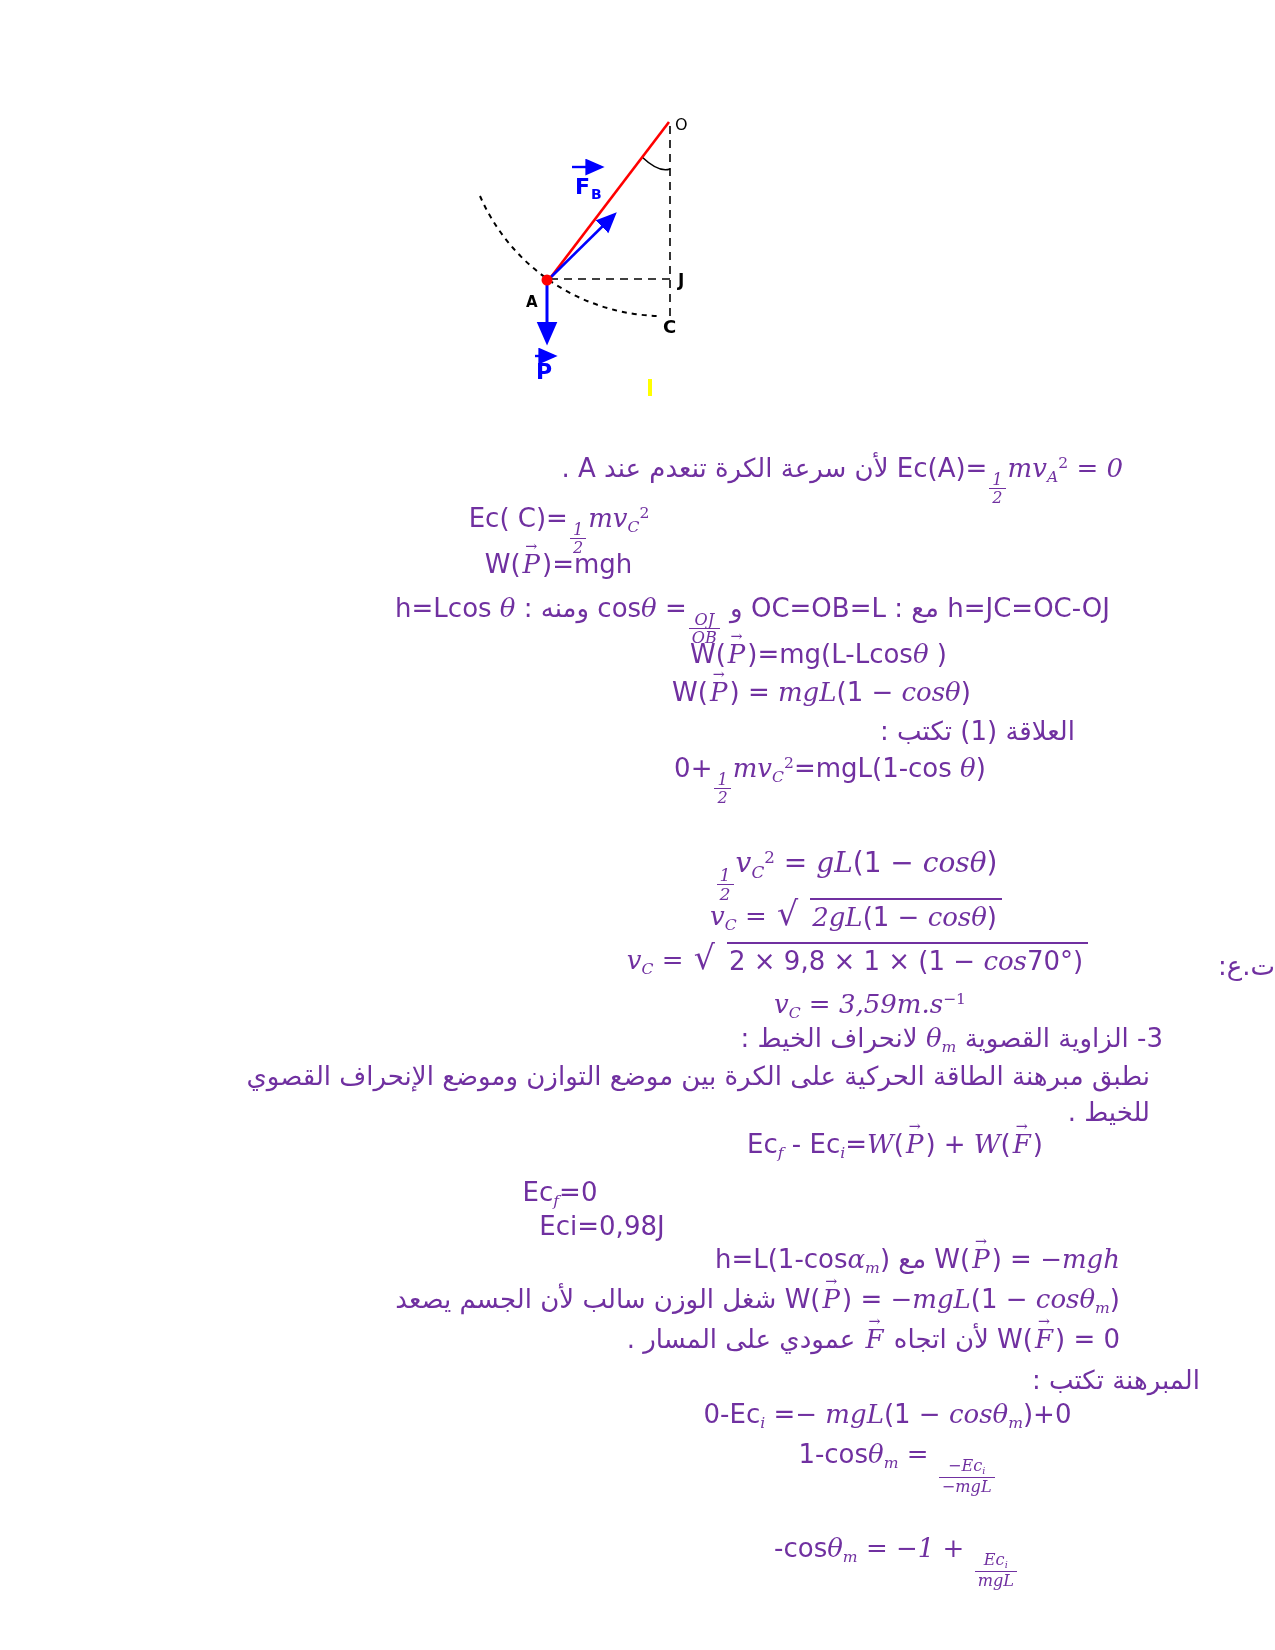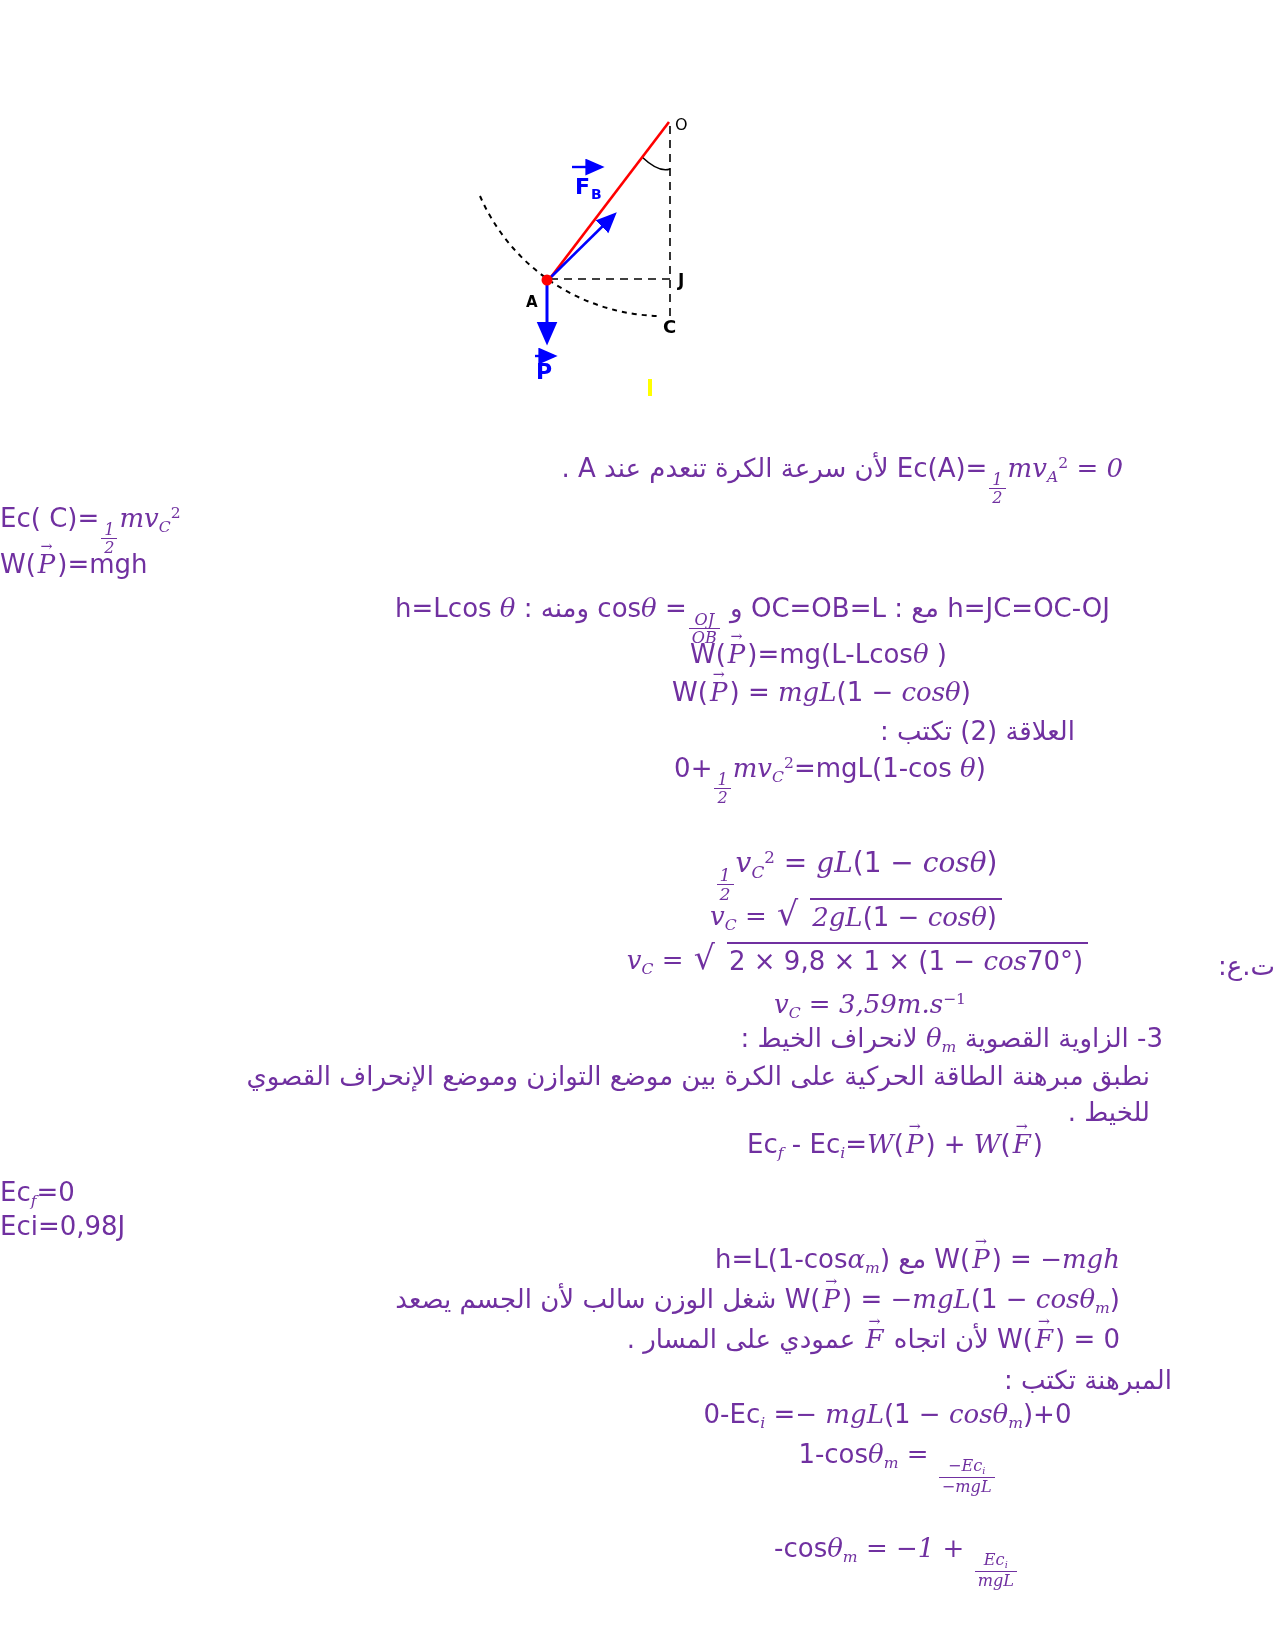--- a/index.html
+++ b/index.html
@@ -1,21 +1,21 @@
 <!DOCTYPE html>
 <html lang="ar"><head>
 <meta charset="utf-8">
 <style>
   html,body{margin:0;padding:0;background:#e9e9e9;}
   #page{position:relative;width:1275px;height:1650px;background:#ffffff;margin:0 auto;overflow:hidden;
         font-family:"DejaVu Sans","Liberation Sans",sans-serif;}
   .line{position:absolute;left:0;right:0;font-size:26px;color:#7030A0;white-space:nowrap;line-height:1.25;}
   .rtl{direction:rtl;text-align:right;}
   .lr {direction:ltr;text-align:center;}
-  .rr {direction:ltr;text-align:left;}
+  .rr {direction:ltr;text-align:center;}
   .mar{font-family:"DejaVu Sans","Liberation Sans",sans-serif;}
   .mup{font-family:"DejaVu Sans","Liberation Sans",sans-serif;}
   .mit{font-family:"DejaVu Serif","Liberation Serif",serif;font-style:italic;}
   .msub{font-family:"DejaVu Serif","Liberation Serif",serif;font-style:italic;font-size:0.60em;vertical-align:-0.35em;}
   .msup{font-family:"DejaVu Serif","Liberation Serif",serif;font-size:0.60em;vertical-align:0.55em;}
   .mvec{font-family:"DejaVu Serif","Liberation Serif",serif;font-style:italic;position:relative;display:inline-block;padding:0 2px;}
   .mvec::after{content:"→";position:absolute;left:50%;transform:translateX(-50%);top:-0.70em;font-size:0.55em;font-style:normal;}
   .mfrac{display:inline-flex;flex-direction:column;align-items:center;vertical-align:-0.50em;font-size:0.62em;line-height:1.08;margin:0 2px;}
   .mfrac .fden{border-top:1.6px solid currentColor;padding:0 3px;}
   .mfrac .fnum{padding:0 3px;}
@@ -76,21 +76,21 @@
         <span class="fnum"><span class="mit">1</span></span>
         <span class="fden"><span class="mit">2</span></span>
       </span><span class="mit">mv</span><span class="msub">C</span><span class="msup">2</span></div>
   <div class="line rr" style="top:548px;padding-right:158px;"><span class="mup">W(</span><span class="mvec">P</span><span class="mup">)=mgh</span></div>
   <div class="line rtl" style="top:592px;padding-right:165px;"><span class="mltr" dir="ltr"><span class="mup">h=JC=OC-OJ</span></span><span class="mar" dir="rtl">   مع :  </span><span class="mltr" dir="ltr"><span class="mup">OC=OB=L</span></span><span class="mar" dir="rtl"> و </span><span class="mltr" dir="ltr"><span class="mup">cos</span><span class="mit">θ</span><span class="mup"> =</span><span class="mfrac">
           <span class="fnum"><span class="mit">OJ</span></span>
           <span class="fden"><span class="mit">OB</span></span>
         </span></span><span class="mar" dir="rtl"> ومنه : </span><span class="mltr" dir="ltr"><span class="mup">h=Lcos </span><span class="mit">θ</span></span></div>
   <div class="line lr" style="top:638px;padding-left:362px;"><span class="mup">W(</span><span class="mvec">P</span><span class="mup">)=mg(L-Lcos</span><span class="mit">θ</span><span class="mup"> )</span></div>
   <div class="line lr" style="top:676px;padding-left:368px;"><span class="mup">W(</span><span class="mvec">P</span><span class="mup">) = </span><span class="mit">mgL</span><span class="mup">(1 − </span><span class="mit">cosθ</span><span class="mup">)</span></div>
-  <div class="line rtl" style="top:715px;padding-right:200px;"><span class="mar" dir="rtl">العلاقة (2) تكتب :</span></div>
+  <div class="line rtl" style="top:715px;padding-right:200px;"><span class="mar" dir="rtl">العلاقة (1) تكتب :</span></div>
   <div class="line lr" style="top:752px;padding-left:385px;"><span class="mup">0+</span><span class="mfrac">
         <span class="fnum"><span class="mit">1</span></span>
         <span class="fden"><span class="mit">2</span></span>
       </span><span class="mit">mv</span><span class="msub">C</span><span class="msup">2</span><span class="mup">=mgL(1-cos </span><span class="mit">θ</span><span class="mup">)</span></div>
   <div class="line lr" style="top:845px;padding-left:437px;font-size:28px;"><span class="mfrac">
         <span class="fnum"><span class="mit">1</span></span>
         <span class="fden"><span class="mit">2</span></span>
       </span><span class="mit">v</span><span class="msub">C</span><span class="msup">2</span><span class="mit"> = gL</span><span class="mup">(1 − </span><span class="mit">cosθ</span><span class="mup">)</span></div>
   <div class="line lr" style="top:898px;padding-left:437px;"><span class="mit">v</span><span class="msub">C</span><span class="mit"> = </span><span class="msqrt">
         <span class="mradical">√</span>
@@ -104,21 +104,21 @@
   <div class="line lr" style="top:988px;padding-left:465px;"><span class="mit">v</span><span class="msub">C</span><span class="mit"> = 3,59m.s</span><span class="msup">−1</span></div>
   <div class="line rtl" style="top:1022px;padding-right:112px;"><span class="mar" dir="rtl">3- الزاوية القصوية </span><span class="mltr" dir="ltr"><span class="mit">θ</span><span class="msub">m</span></span><span class="mar" dir="rtl"> لانحراف الخيط :</span></div>
   <div class="line rtl" style="top:1060px;padding-right:125px;"><span class="mar" dir="rtl">نطبق مبرهنة الطاقة الحركية على الكرة بين موضع التوازن وموضع الإنحراف القصوي</span></div>
   <div class="line rtl" style="top:1096px;padding-right:125px;"><span class="mar" dir="rtl">للخيط .</span></div>
   <div class="line lr" style="top:1128px;padding-left:515px;"><span class="mup">Ec</span><span class="msub">f</span><span class="mup"> - Ec</span><span class="msub">i</span><span class="mup">=</span><span class="mit">W</span><span class="mup">(</span><span class="mvec">P</span><span class="mup">) + </span><span class="mit">W</span><span class="mup">(</span><span class="mvec">F</span><span class="mup">)</span></div>
   <div class="line rr" style="top:1176px;padding-right:155px;"><span class="mup">Ec</span><span class="msub">f</span><span class="mup">=0</span></div>
   <div class="line rr" style="top:1210px;padding-right:71px;"><span class="mup">Eci=0,98J</span></div>
   <div class="line rtl" style="top:1243px;padding-right:155px;"><span class="mltr" dir="ltr"><span class="mup">W(</span><span class="mvec">P</span><span class="mup">) = </span><span class="mit">−mgh</span></span><span class="mar" dir="rtl"> مع </span><span class="mltr" dir="ltr"><span class="mup">h=L(1-cos</span><span class="mit">α</span><span class="msub">m</span><span class="mup">)</span></span></div>
   <div class="line rtl" style="top:1283px;padding-right:155px;"><span class="mltr" dir="ltr"><span class="mup">W(</span><span class="mvec">P</span><span class="mup">) = </span><span class="mit">−mgL</span><span class="mup">(1 − </span><span class="mit">cosθ</span><span class="msub">m</span><span class="mup">)</span></span><span class="mar" dir="rtl"> شغل الوزن سالب لأن الجسم يصعد</span></div>
   <div class="line rtl" style="top:1323px;padding-right:155px;"><span class="mltr" dir="ltr"><span class="mup">W(</span><span class="mvec">F</span><span class="mup">) = 0</span></span><span class="mar" dir="rtl"> لأن اتجاه </span><span class="mltr" dir="ltr"><span class="mvec">F</span></span><span class="mar" dir="rtl"> عمودي على المسار .</span></div>
-  <div class="line rtl" style="top:1364px;padding-right:103px;"><span class="mar" dir="rtl">المبرهنة تكتب :</span></div>
+  <div class="line rtl" style="top:1364px;padding-right:75px;"><span class="mar" dir="rtl">المبرهنة تكتب :</span></div>
   <div class="line lr" style="top:1398px;padding-left:500px;"><span class="mup">0-Ec</span><span class="msub">i</span><span class="mup"> =</span><span class="mit">− mgL</span><span class="mup">(1 − </span><span class="mit">cosθ</span><span class="msub">m</span><span class="mup">)</span><span class="mup">+0</span></div>
   <div class="line lr" style="top:1438px;padding-left:520px;"><span class="mup">1-cos</span><span class="mit">θ</span><span class="msub">m</span><span class="mit"> = </span><span class="mfrac">
         <span class="fnum"><span class="mit">−Ec</span><span class="msub">i</span></span>
         <span class="fden"><span class="mit">−mgL</span></span>
       </span></div>
   <div class="line lr" style="top:1532px;padding-left:518px;"><span class="mup">-cos</span><span class="mit">θ</span><span class="msub">m</span><span class="mit"> = −1 + </span><span class="mfrac">
         <span class="fnum"><span class="mit">Ec</span><span class="msub">i</span></span>
         <span class="fden"><span class="mit">mgL</span></span>
       </span></div>
 

